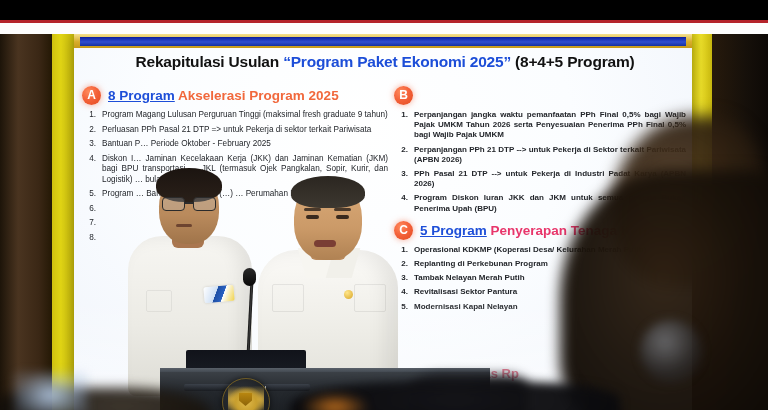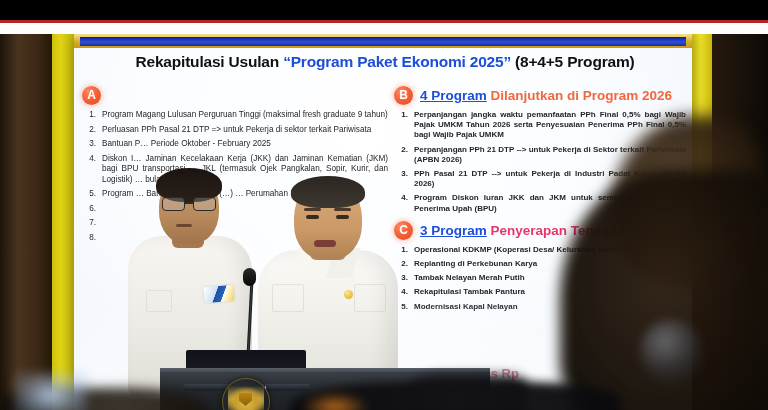--- a/index.html
+++ b/index.html
@@ -242,20 +242,24 @@
 
   <div class="slide">
 
     <div class="slide-title">
       <span class="t-black">Rekapitulasi Usulan </span><span class="t-blue">“Program Paket Ekonomi 2025”</span><span class="t-black"> (8+4+5 Program)</span>
     </div>
 
     <div class="col col-l">
       <div class="sec-head">
         <div class="badge">A</div>
+        <div class="sec-title">
+          <span class="num">8 Program</span>
+          <span class="orange">Akselerasi Program 2025</span>
+        </div>
       </div>
       <ol class="items">
         <li>
             <span class="n">1.</span>
             <span class="tx">Program Magang Lulusan Perguruan Tinggi (maksimal fresh graduate 9 tahun)</span>
           </li>
         <li>
             <span class="n">2.</span>
             <span class="tx">Perluasan PPh Pasal 21 DTP =&gt; untuk Pekerja di sektor terkait Pariwisata</span>
           </li>
@@ -282,24 +286,20 @@
         <li>
             <span class="n">8.</span>
             <span class="tx"></span>
           </li>
       </ol>
     </div>
 
     <div class="col col-r">
       <div class="sec-head">
         <div class="badge">B</div>
-        <div class="sec-title">
-          <span class="num">4 Program</span>
-          <span class="orange">Dilanjutkan di Program 2026</span>
-        </div>
       </div>
       <ol class="items">
         <li>
             <span class="n">1.</span>
             <span class="tx">Perpanjangan jangka waktu pemanfaatan PPh Final 0,5% bagi Wajib Pajak UMKM  Tahun 2026 serta Penyesuaian Penerima PPh Final 0,5% bagi Wajib Pajak UMKM</span>
           </li>
         <li>
             <span class="n">2.</span>
             <span class="tx">Perpanjangan  PPh 21 DTP --&gt; untuk Pekerja di Sektor terkait Pariwisata (APBN 2026)</span>
           </li>
@@ -309,40 +309,40 @@
           </li>
         <li>
             <span class="n">4.</span>
             <span class="tx">Program Diskon Iuran JKK dan JKM untuk semua pekerja Bukan Penerima Upah (BPU)</span>
           </li>
       </ol>
 
       <div class="sec-head sec-c">
         <div class="badge">C</div>
         <div class="sec-title">
-          <span class="num">3 Program</span>
+          <span class="num">5 Program</span>
           <span class="pink">Penyerapan Tenaga Kerja</span>
         </div>
       </div>
       <ol class="items tightlist">
         <li>
             <span class="n">1.</span>
             <span class="tx">Operasional KDKMP (Koperasi Desa/ Kelurahan Merah Putih)</span>
           </li>
         <li>
             <span class="n">2.</span>
-            <span class="tx">Replanting di Perkebunan Karya</span>
+            <span class="tx">Replanting di Perkebunan Program</span>
           </li>
         <li>
             <span class="n">3.</span>
             <span class="tx">Tambak Nelayan Merah Putih</span>
           </li>
         <li>
             <span class="n">4.</span>
-            <span class="tx">Rekapitulasi Tambak Pantura</span>
+            <span class="tx">Revitalisasi Sektor Pantura</span>
           </li>
         <li>
             <span class="n">5.</span>
             <span class="tx">Modernisasi Kapal Nelayan</span>
           </li>
       </ol>
     </div>
 
     <div class="footline">Penyerapan Likuiditas Rp</div>
     <div class="footsub">Kesempatan K…</div>

